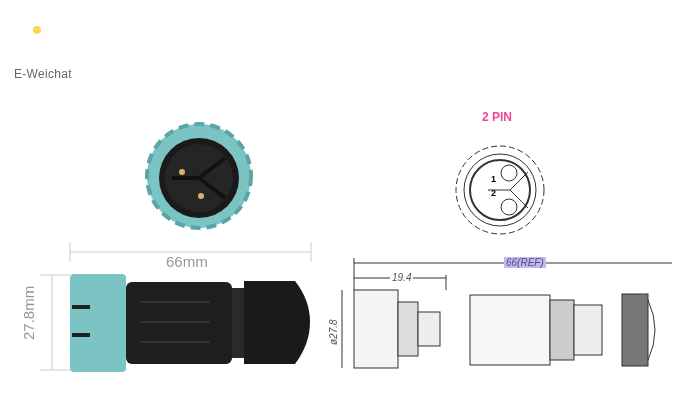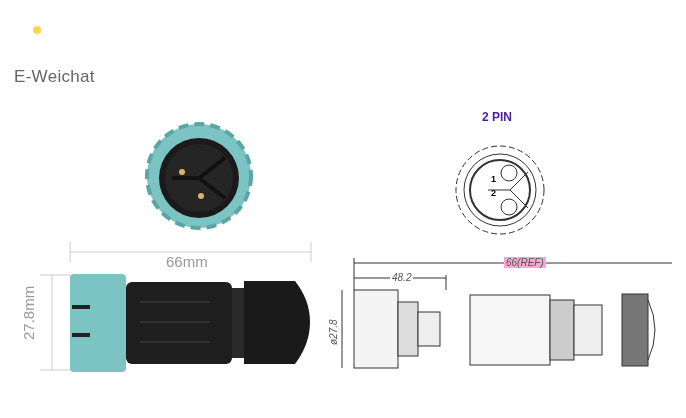--- a/index.html
+++ b/index.html
@@ -1,20 +1,20 @@
 <!DOCTYPE html>
 <html><head>
 <meta charset="utf-8">
 <style>
   html, body { margin:0; padding:0; background:#fff; }
   body { width:686px; height:418px; position:relative; overflow:hidden; font-family:"Liberation Sans", sans-serif; }
   .abs { position:absolute; }
   .logo-box { left:28px; top:20px; width:42px; height:42px; background:#f5a443; border-radius:4px; }
-  .logo-text { left:14px; top:67px; font-size:17px; color:#666; letter-spacing:0.3px; }
-  .pin-title { left:482px; top:110px; font-size:12px; font-weight:bold; color:#4c1d95; }
+  .logo-text { left:14px; top:67px; font-size:12px; color:#666; letter-spacing:0.3px; }
+  .pin-title { left:482px; top:110px; font-size:12px; font-weight:bold; color:#ec4899; }
   .dim-text { color:#999; font-size:15px; }
   .cad-text { color:#555; font-size:10px; font-style:italic; }
   svg { position:absolute; left:0; top:0; }
 </style>
 </head>
 <body>
 
 <svg width="686" height="418">
 
   <path d="M36 44 Q40 58 46 52 Q50 48 52 54 Q58 58 62 30" stroke="#fff" stroke-width="3" fill="none"></path>
@@ -77,15 +77,15 @@
 <div class="abs logo-box" style="background:transparent;"></div>
 <div class="abs logo-text">E-Weichat</div>
 
 <div class="abs dim-text" style="left:166px;top:253px;">66mm</div>
 <div class="abs dim-text" style="left:20px;top:340px;transform:rotate(-90deg);transform-origin:left top;">27.8mm</div>
 
 <div class="abs pin-title">2 PIN</div>
 <div class="abs" style="left:491px;top:174px;font-size:9px;font-weight:bold;">1</div>
 <div class="abs" style="left:491px;top:188px;font-size:9px;font-weight:bold;">2</div>
 
-<div class="abs cad-text" style="left:504px;top:257px;background:#f9a8d4;padding:0 2px;text-align:center;">66(REF)</div>
-<div class="abs cad-text" style="left:390px;top:272px;background:#fff;padding:0 2px;">48.2</div>
+<div class="abs cad-text" style="left:504px;top:257px;background:#c4b5fd;padding:0 2px;text-align:center;">66(REF)</div>
+<div class="abs cad-text" style="left:390px;top:272px;background:#fff;padding:0 2px;">19.4</div>
 <div class="abs cad-text" style="left:328px;top:345px;transform:rotate(-90deg);transform-origin:left top;">ø27.8</div>
 
 </body></html>

